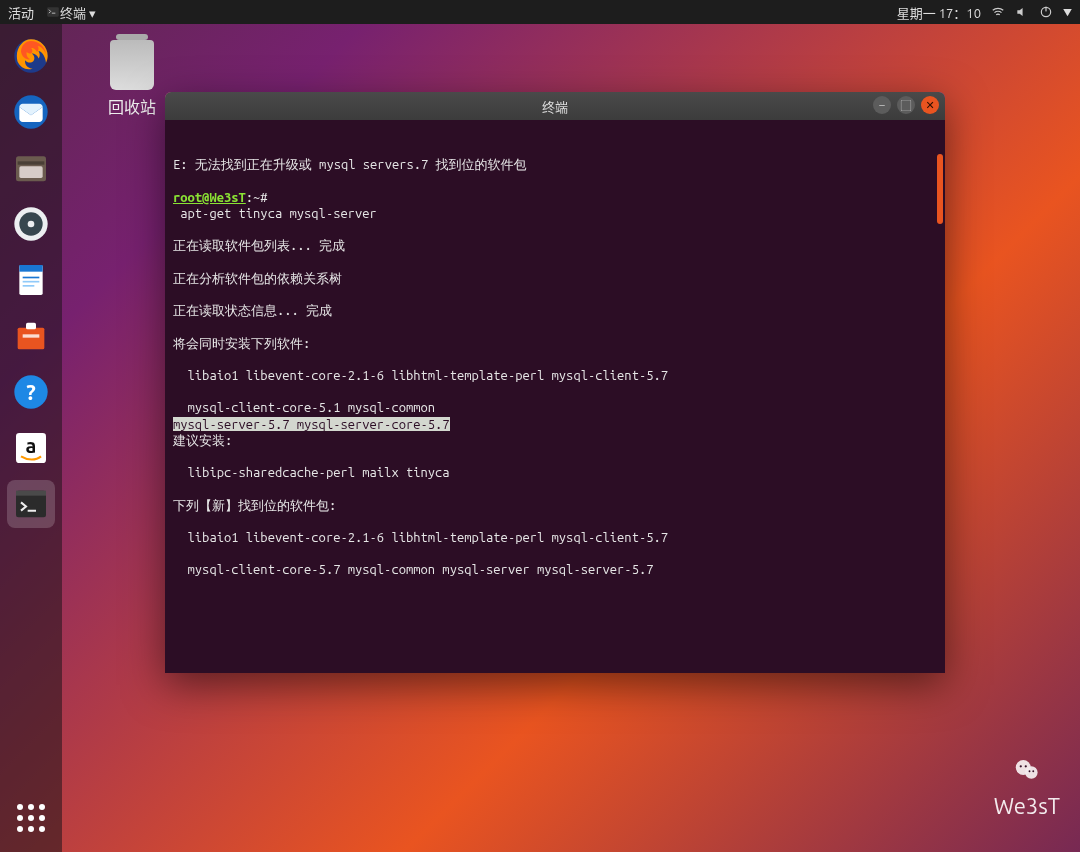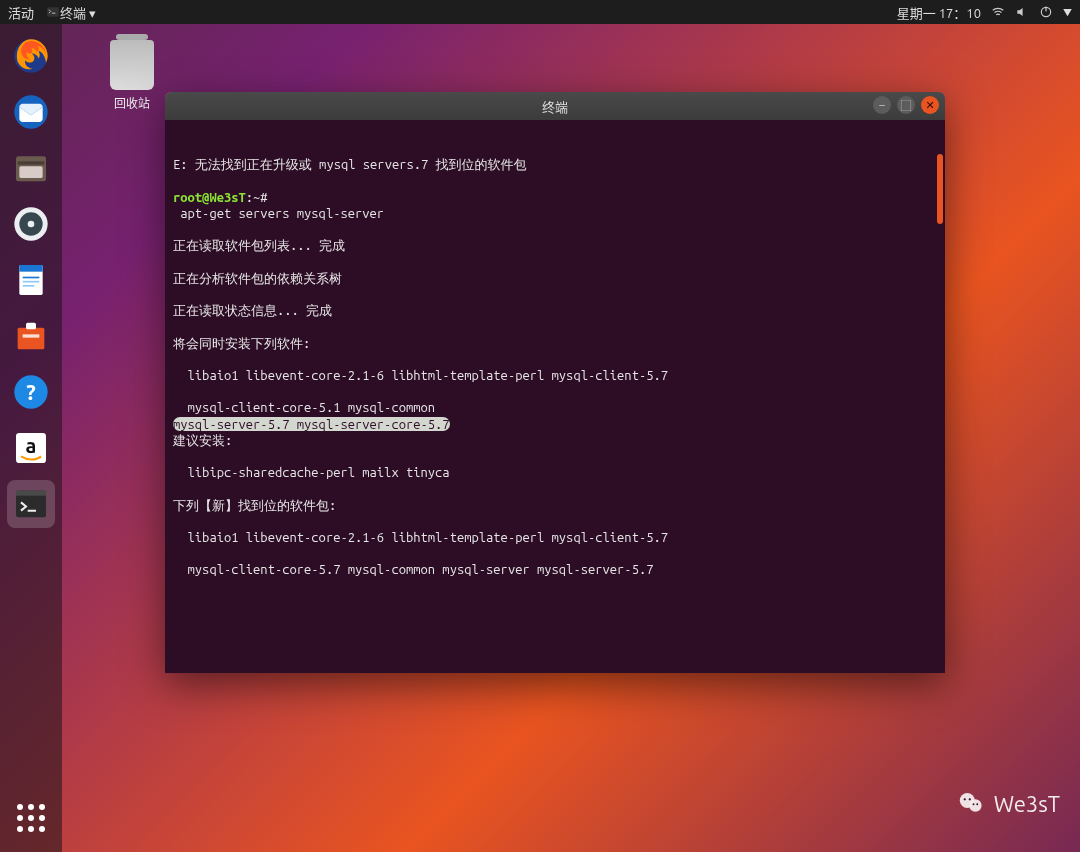--- a/index.html
+++ b/index.html
@@ -25,21 +25,21 @@
     cursor:pointer; position:relative; }
   .dock-item.active { background:rgba(255,255,255,0.18); }
   .dock-item svg { width:40px; height:40px; }
   .dock-apps { position:absolute; bottom:10px; left:0; width:62px; height:48px;
     display:flex; align-items:center; justify-content:center; cursor:pointer; }
   .grid9 { display:grid; grid-template-columns:repeat(3,6px);
     grid-template-rows:repeat(3,6px); gap:5px; }
   .grid9 span { width:6px; height:6px; background:#fff; border-radius:50%; }
   
   .desktop-icon { position:absolute; left:95px; top:40px; width:74px;
-    text-align:center; font-size:12px; color:#eee; cursor:pointer; }
+    text-align:center; font-size:16px; color:#eee; cursor:pointer; }
   .desktop-icon .trash { width:44px; height:50px; margin:0 auto 4px;
     background:linear-gradient(#bbb,#ddd); border-radius:4px 4px 6px 6px;
     position:relative; }
   .desktop-icon .trash::before { content:""; position:absolute; top:-6px;
     left:6px; right:6px; height:6px; background:#aaa; border-radius:3px; }
   
   .window { position:absolute; left:165px; top:92px; width:780px; height:581px;
     background:#ec4899; border-radius:6px 6px 0 0; box-shadow:0 12px 40px rgba(0,0,0,0.5);
     overflow:hidden; display:flex; flex-direction:column; }
   .titlebar { height:28px; background:linear-gradient(#4a4a4a,#3c3c3c);
@@ -50,27 +50,27 @@
     display:flex; align-items:center; justify-content:center; font-size:11px;
     color:#ccc; cursor:pointer; }
   .win-btn.close { background:#e95420; color:#2b0e00; }
   .menubar { height:26px; background:#3d3d3d; display:flex; align-items:center;
     gap:14px; padding:0 10px; font-size:13px; color:#ddd; }
   .menubar span { cursor:pointer; }
   .term-body { flex:1; background:#2c0d25; padding:4px 8px 4px 8px;
     font-family:"Ubuntu Mono","DejaVu Sans Mono",monospace; font-size:13px;
     line-height:16.2px; color:#e6e6e6; overflow:hidden; white-space:pre-wrap;
     position:relative; }
-  .prompt-user { color:#8ae234; font-weight:bold; }
-  .hl { background:#d3d7cf; color:#2c0d25;border-radius:7px; }
+  .prompt-user { color:#8ae234; font-weight:bold;text-decoration:underline; }
+  .hl { background:#d3d7cf; color:#2c0d25; }
   .scroll-hint { position:absolute; right:2px; top:34px; width:6px; height:70px;
     background:#e95420; border-radius:3px; }
   
   .watermark { position:absolute; right:20px; bottom:34px; display:flex;
-    align-items:center; gap:8px; color:#fff; font-size:22px; opacity:0.9; }
+    align-items:center; gap:8px; color:#fff; font-size:22px; opacity:0.9;flex-direction:column; }
   .watermark svg { width:30px; height:30px; }
 </style>
 </head>
 <body>
 
 <div class="topbar">
   <div class="left">
     <span>活动</span>
     <span class="app">
       <svg viewBox="0 0 24 24">
@@ -188,21 +188,21 @@
       <div class="win-btn">–</div>
       <div class="win-btn">▢</div>
       <div class="win-btn close">✕</div>
     </div>
   </div>
   <div class="term-body">
     <div class="scroll-hint"></div>
 <span>E: 无法找到正在升级或 mysql servers.7 找到位的软件包</span>
 
 <span class="prompt-user">root@We3sT</span><span>:~#</span>
-<span> apt-get servers mysql-server</span>
+<span> apt-get tinyca mysql-server</span>
 
 <span>正在读取软件包列表... 完成</span>
 
 <span>正在分析软件包的依赖关系树</span>
 
 <span>正在读取状态信息... 完成</span>
 
 <span>将会同时安装下列软件:</span>
 
 <span>  libaio1 libevent-core-2.1-6 libhtml-template-perl mysql-client-5.7</span>

